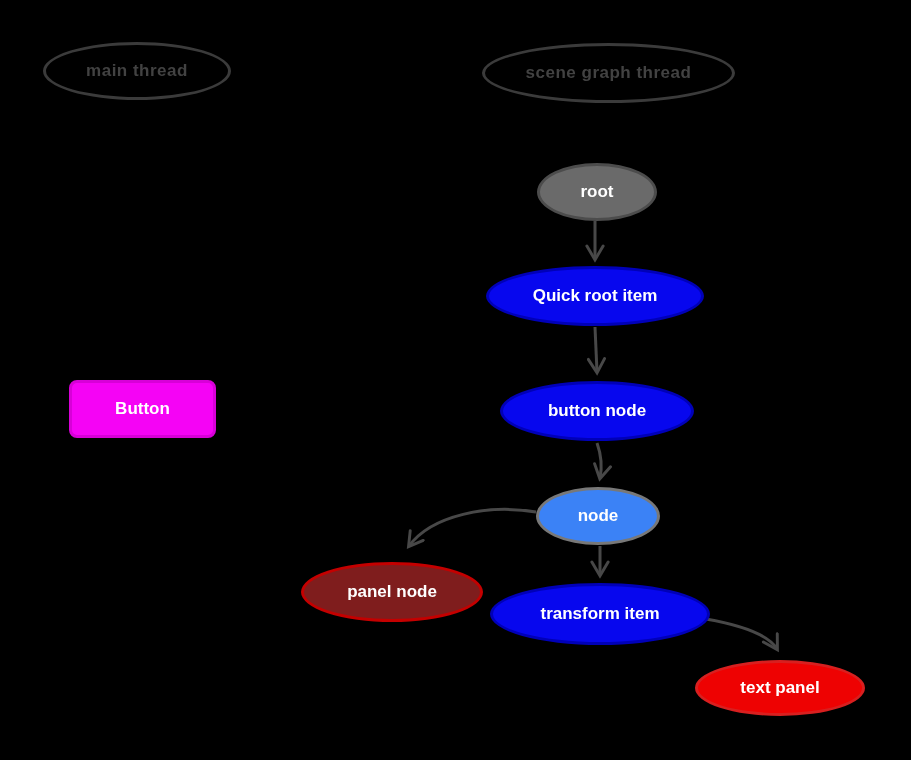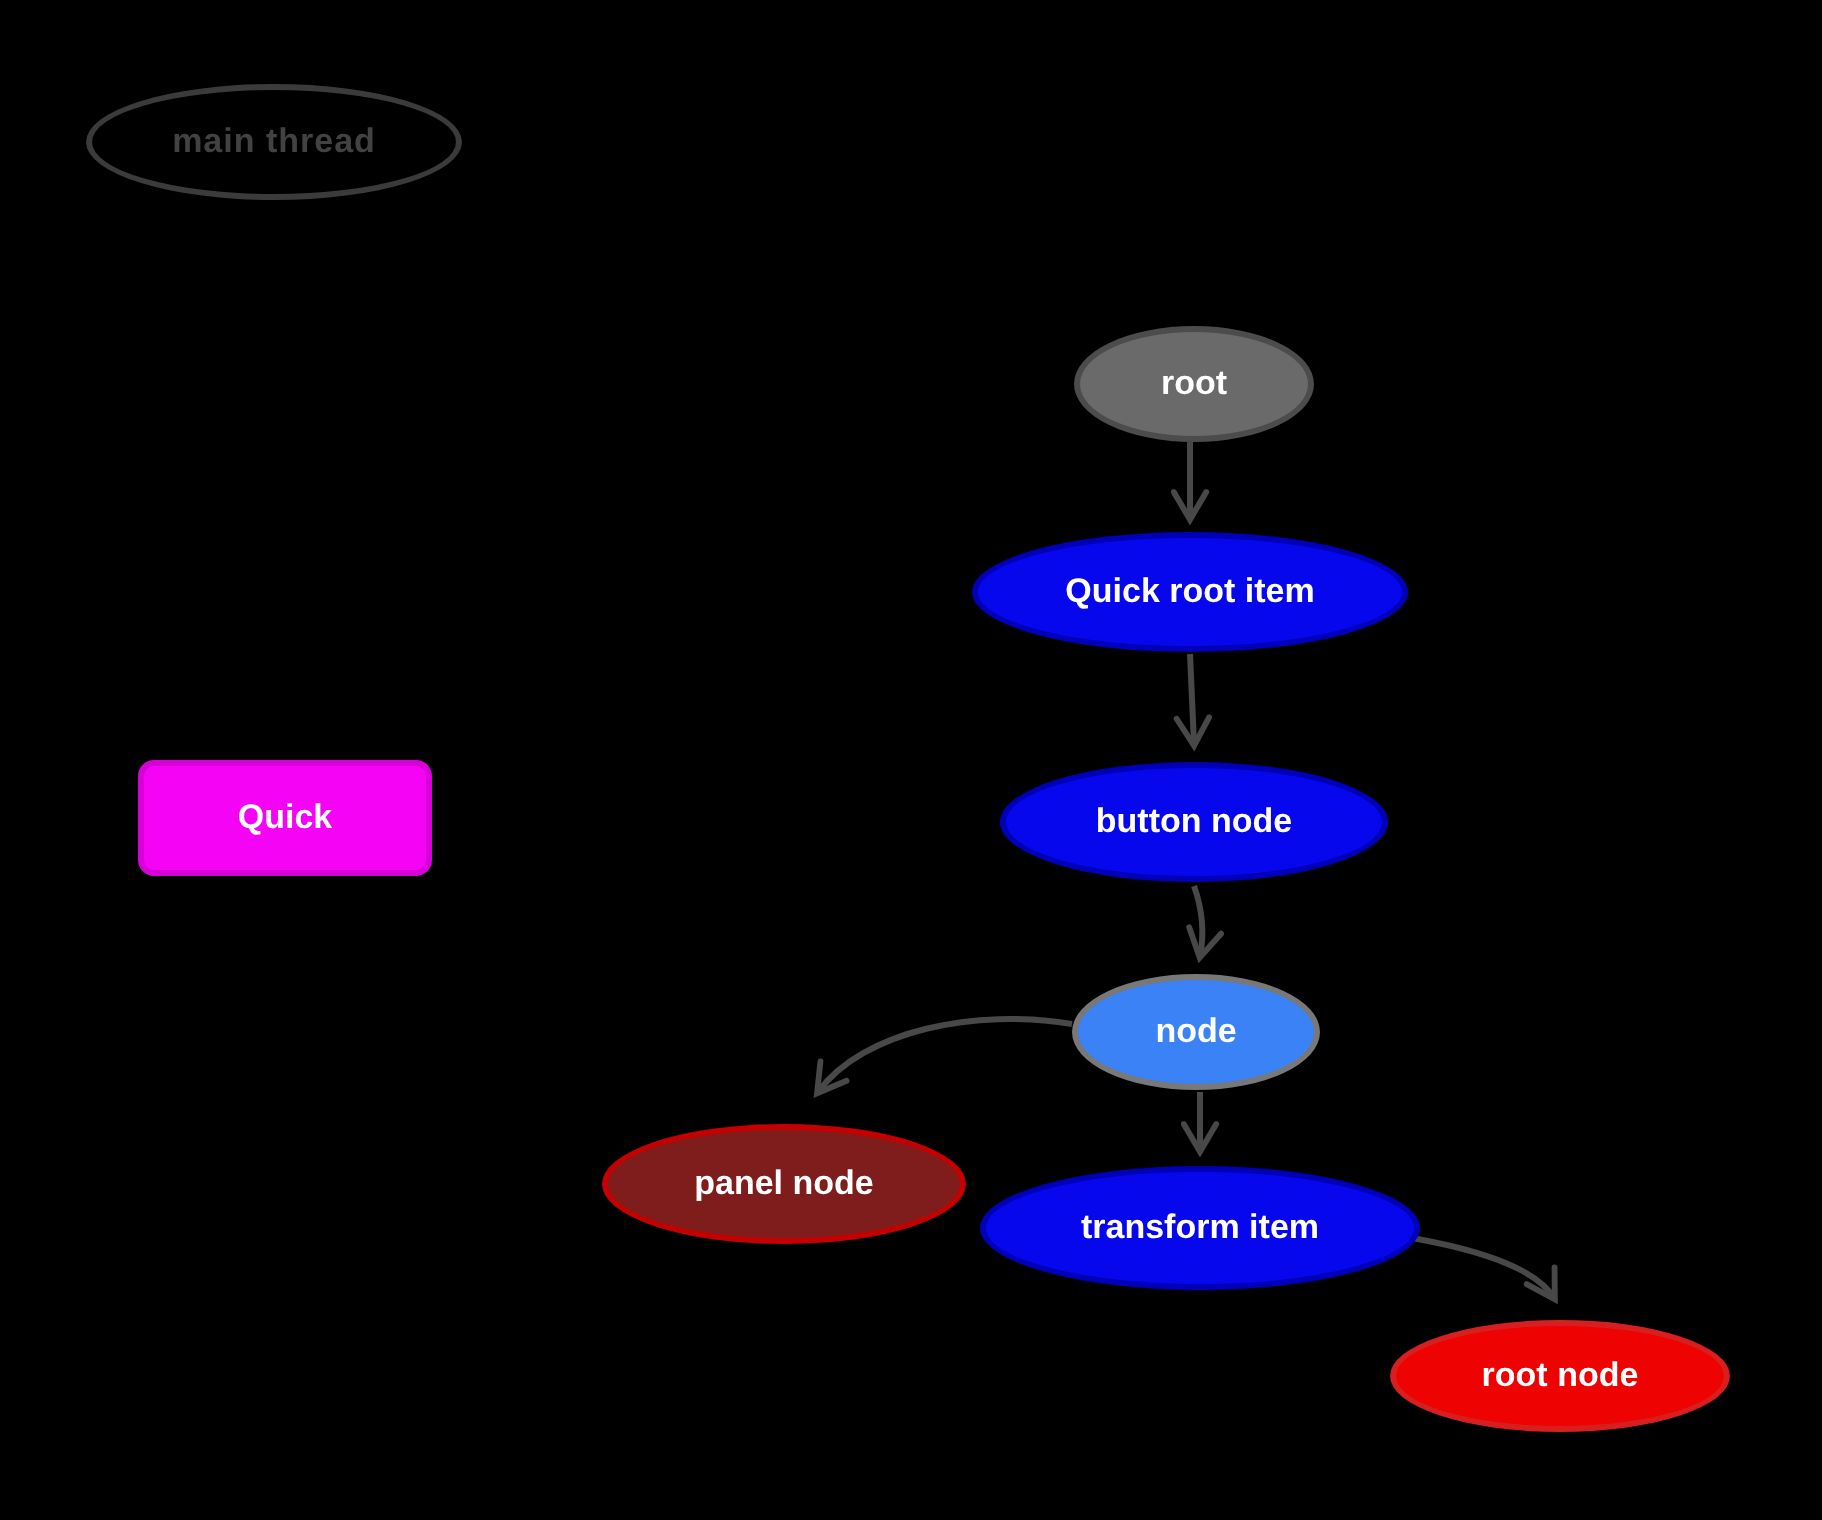--- a/index.html
+++ b/index.html
@@ -78,31 +78,32 @@
     <path d="M595,221 L595,259" fill="none" stroke="#484848" stroke-width="3" marker-end="url(#arrowhead)"></path>
     <path d="M595,327 L597,372" fill="none" stroke="#484848" stroke-width="3" marker-end="url(#arrowhead)"></path>
     <path d="M597,443 C602,457 602,468 600,478" fill="none" stroke="#484848" stroke-width="3" marker-end="url(#arrowhead)"></path>
     <path d="M536,512 C488,504 432,515 409,546" fill="none" stroke="#484848" stroke-width="3" marker-end="url(#arrowhead)"></path>
     <path d="M600,546 L600,575" fill="none" stroke="#484848" stroke-width="3" marker-end="url(#arrowhead)"></path>
     <path d="M706,619 C740,625 768,634 777,649" fill="none" stroke="#484848" stroke-width="3" marker-end="url(#arrowhead)"></path>
   </svg>
 
   <div class="thread-ellipse" style="left: 43px; top: 42px; width: 188px; height: 58px; border-color: rgb(59, 59, 59); color: rgb(66, 66, 66);">main thread</div>
 
+  <div class="thread-ellipse" style="left: 482px; top: 43px; width: 253px; height: 60px; border-color: rgb(59, 59, 59); color: rgb(66, 66, 66);">scene graph thread</div>
 
-  <div class="rect-shape" style="left: 69px; top: 380px; width: 147px; height: 58px; background-color: rgb(245, 3, 245); border-color: rgb(216, 0, 216);">Quick</div>
+  <div class="rect-shape" style="left: 69px; top: 380px; width: 147px; height: 58px; background-color: rgb(245, 3, 245); border-color: rgb(216, 0, 216);">Button</div>
 
   <div class="node" style="left: 486px; top: 266px; width: 218px; height: 60px; background-color: rgb(7, 7, 238); border-color: rgb(0, 0, 184);">Quick root item</div>
 
   <div class="node" style="left: 537px; top: 163px; width: 120px; height: 58px; background-color: rgb(106, 106, 106); border-color: rgb(76, 76, 76);">root</div>
 
   <div class="node" style="left: 500px; top: 381px; width: 194px; height: 60px; background-color: rgb(7, 7, 238); border-color: rgb(0, 0, 184);">button node</div>
 
   <div class="node" style="left: 536px; top: 487px; width: 124px; height: 58px; background-color: #3b82f6; border-color: rgb(120, 120, 120);">node</div>
 
   <div class="node" style="left: 301px; top: 562px; width: 182px; height: 60px; background-color: #7f1d1d; border-color: rgb(196, 0, 0);">panel node</div>
 
   <div class="node" style="left: 490px; top: 583px; width: 220px; height: 62px; background-color: rgb(7, 7, 238); border-color: rgb(0, 0, 184);">transform item</div>
 
-  <div class="node" style="left: 695px; top: 660px; width: 170px; height: 56px; background-color: rgb(238, 2, 2); border-color: rgb(216, 31, 31);">root node</div>
+  <div class="node" style="left: 695px; top: 660px; width: 170px; height: 56px; background-color: rgb(238, 2, 2); border-color: rgb(216, 31, 31);">text panel</div>
 
 
 </div>
 
 </body></html>

